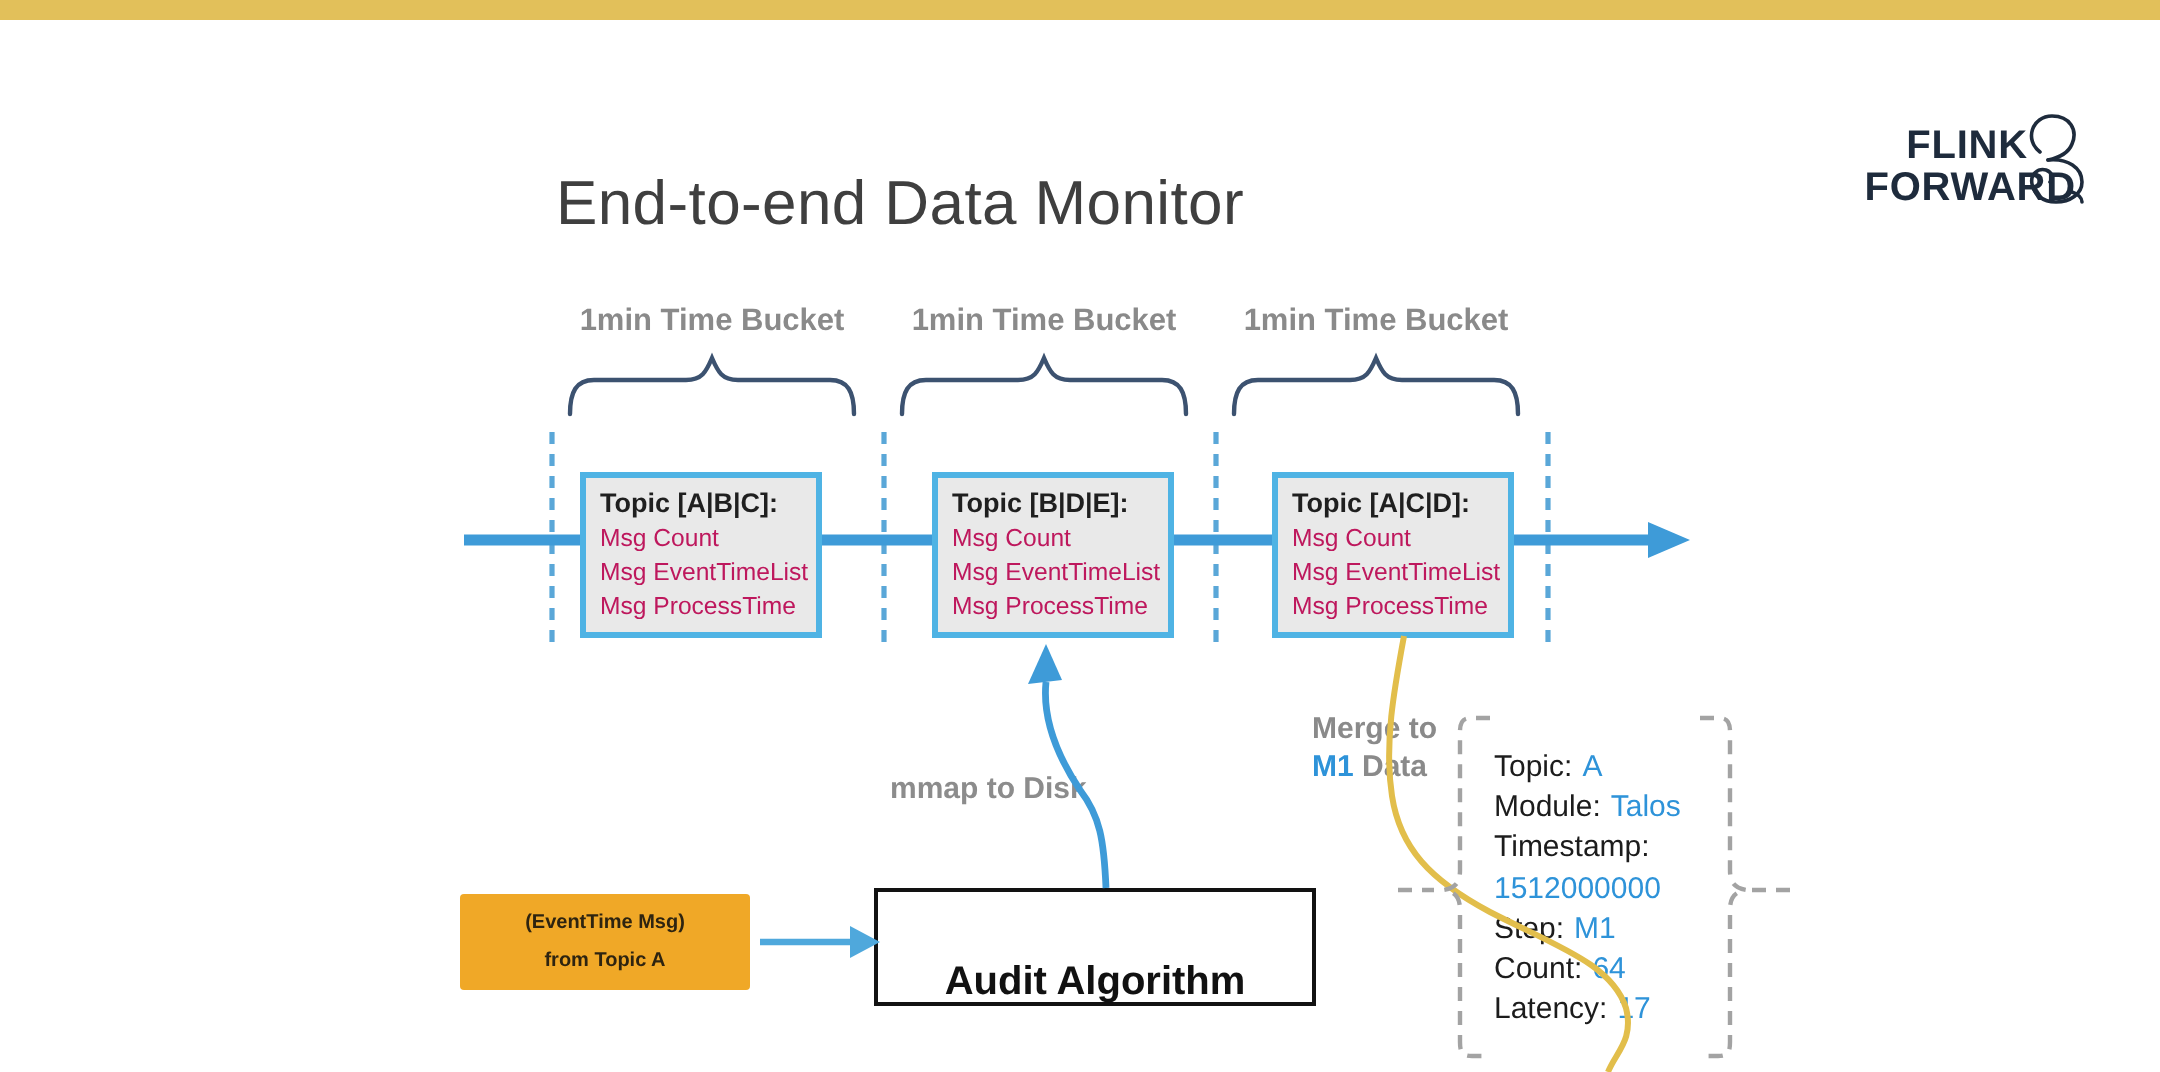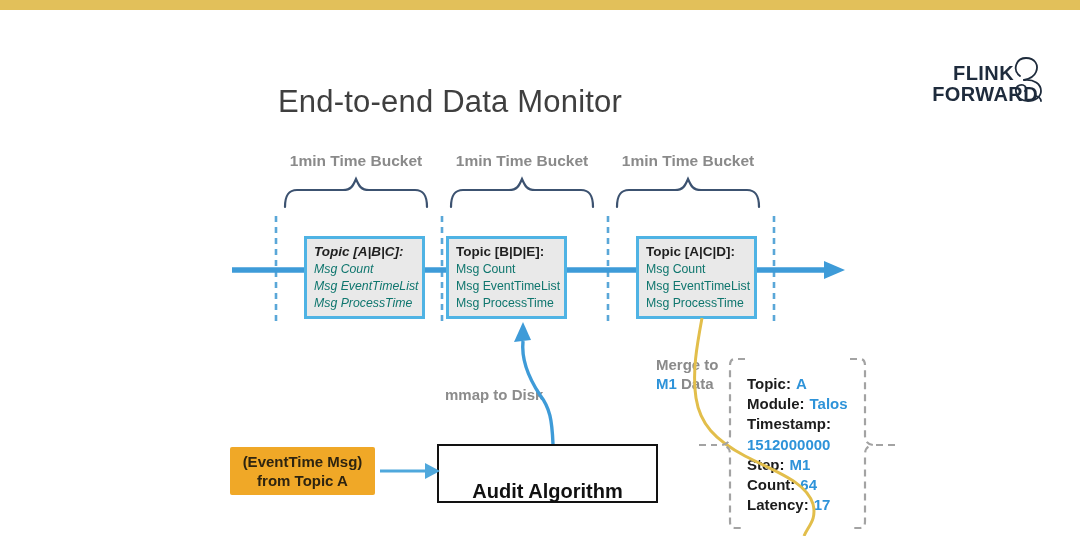--- a/index.html
+++ b/index.html
@@ -29,45 +29,45 @@
   .bucket-label{top:152px;width:166px;text-align:center;
     font-size:15.5px;font-weight:700;color:#8A8A8A;}
   #bl1{left:273px;} #bl2{left:439px;} #bl3{left:605px;}
 
   
   #svg-back,#svg-front{left:0;top:0;}
 
   
   .topic-box{top:236px;width:121px;height:83px;box-sizing:border-box;
     background:#E9E9E9;border:3px solid #4FB3E4;padding:3px 7px 0 7px;z-index:2;}
-  #tb1{left:304px;font-style:italic;} #tb2{left:446px;} #tb3{left:636px;}
+  #tb1{left:290px;} #tb2{left:466px;} #tb3{left:636px;}
   .topic-title{font-size:13.5px;font-weight:700;color:#1F1F1F;
     line-height:19px;white-space:nowrap;}
-  .topic-line{font-size:12.3px;color:#0f766e;line-height:16.8px;white-space:nowrap;}
+  .topic-line{font-size:12.3px;color:#be185d;line-height:16.8px;white-space:nowrap;}
 
   
   #mmap{left:445px;top:386px;font-size:15px;font-weight:700;color:#8C8C8C;}
   #merge{left:656px;top:355px;font-size:15px;font-weight:700;color:#8A8A8A;line-height:19px;}
   .blue-val{color:#2E93D9;}
 
   
   #event-box{left:230px;top:447px;width:145px;height:48px;background:#F0A827;
     display:flex;flex-direction:column;align-items:center;justify-content:center;
-    font-size:15px;font-weight:700;color:#2E2410;line-height:19px;border-radius:2px;z-index:2;}
+    font-size:10px;font-weight:700;color:#2E2410;line-height:19px;border-radius:2px;z-index:2;}
 
   
   #audit-box{left:437px;top:444px;width:221px;height:59px;box-sizing:border-box;
     background:#ffffff;border:2.5px solid #121212;display:flex;flex-direction:column;
     align-items:center;justify-content:center;z-index:2;}
   #audit-title{font-size:20px;font-weight:700;color:#111111;line-height:19px;margin-top:36px;}
   #audit-sub{font-size:15.5px;font-weight:700;color:#35ACE2;line-height:18px;}
 
   
   #m1-record{left:747px;top:374px;z-index:2;}
-  .rec-row{font-size:15px;font-weight:700;color:#1C1C1C;line-height:20.2px;white-space:nowrap;}
+  .rec-row{font-size:15px;font-weight:400;color:#1C1C1C;line-height:20.2px;white-space:nowrap;}
   .rec-label{margin-right:5px;}
   .rec-value{color:#2E93D9;}
 </style>
 </head>
 <body>
 
 <div id="topbar" class="abs"></div>
 
 <div id="logo" class="abs">
   <div id="logo-line1" class="logo-line">FLINK</div>

